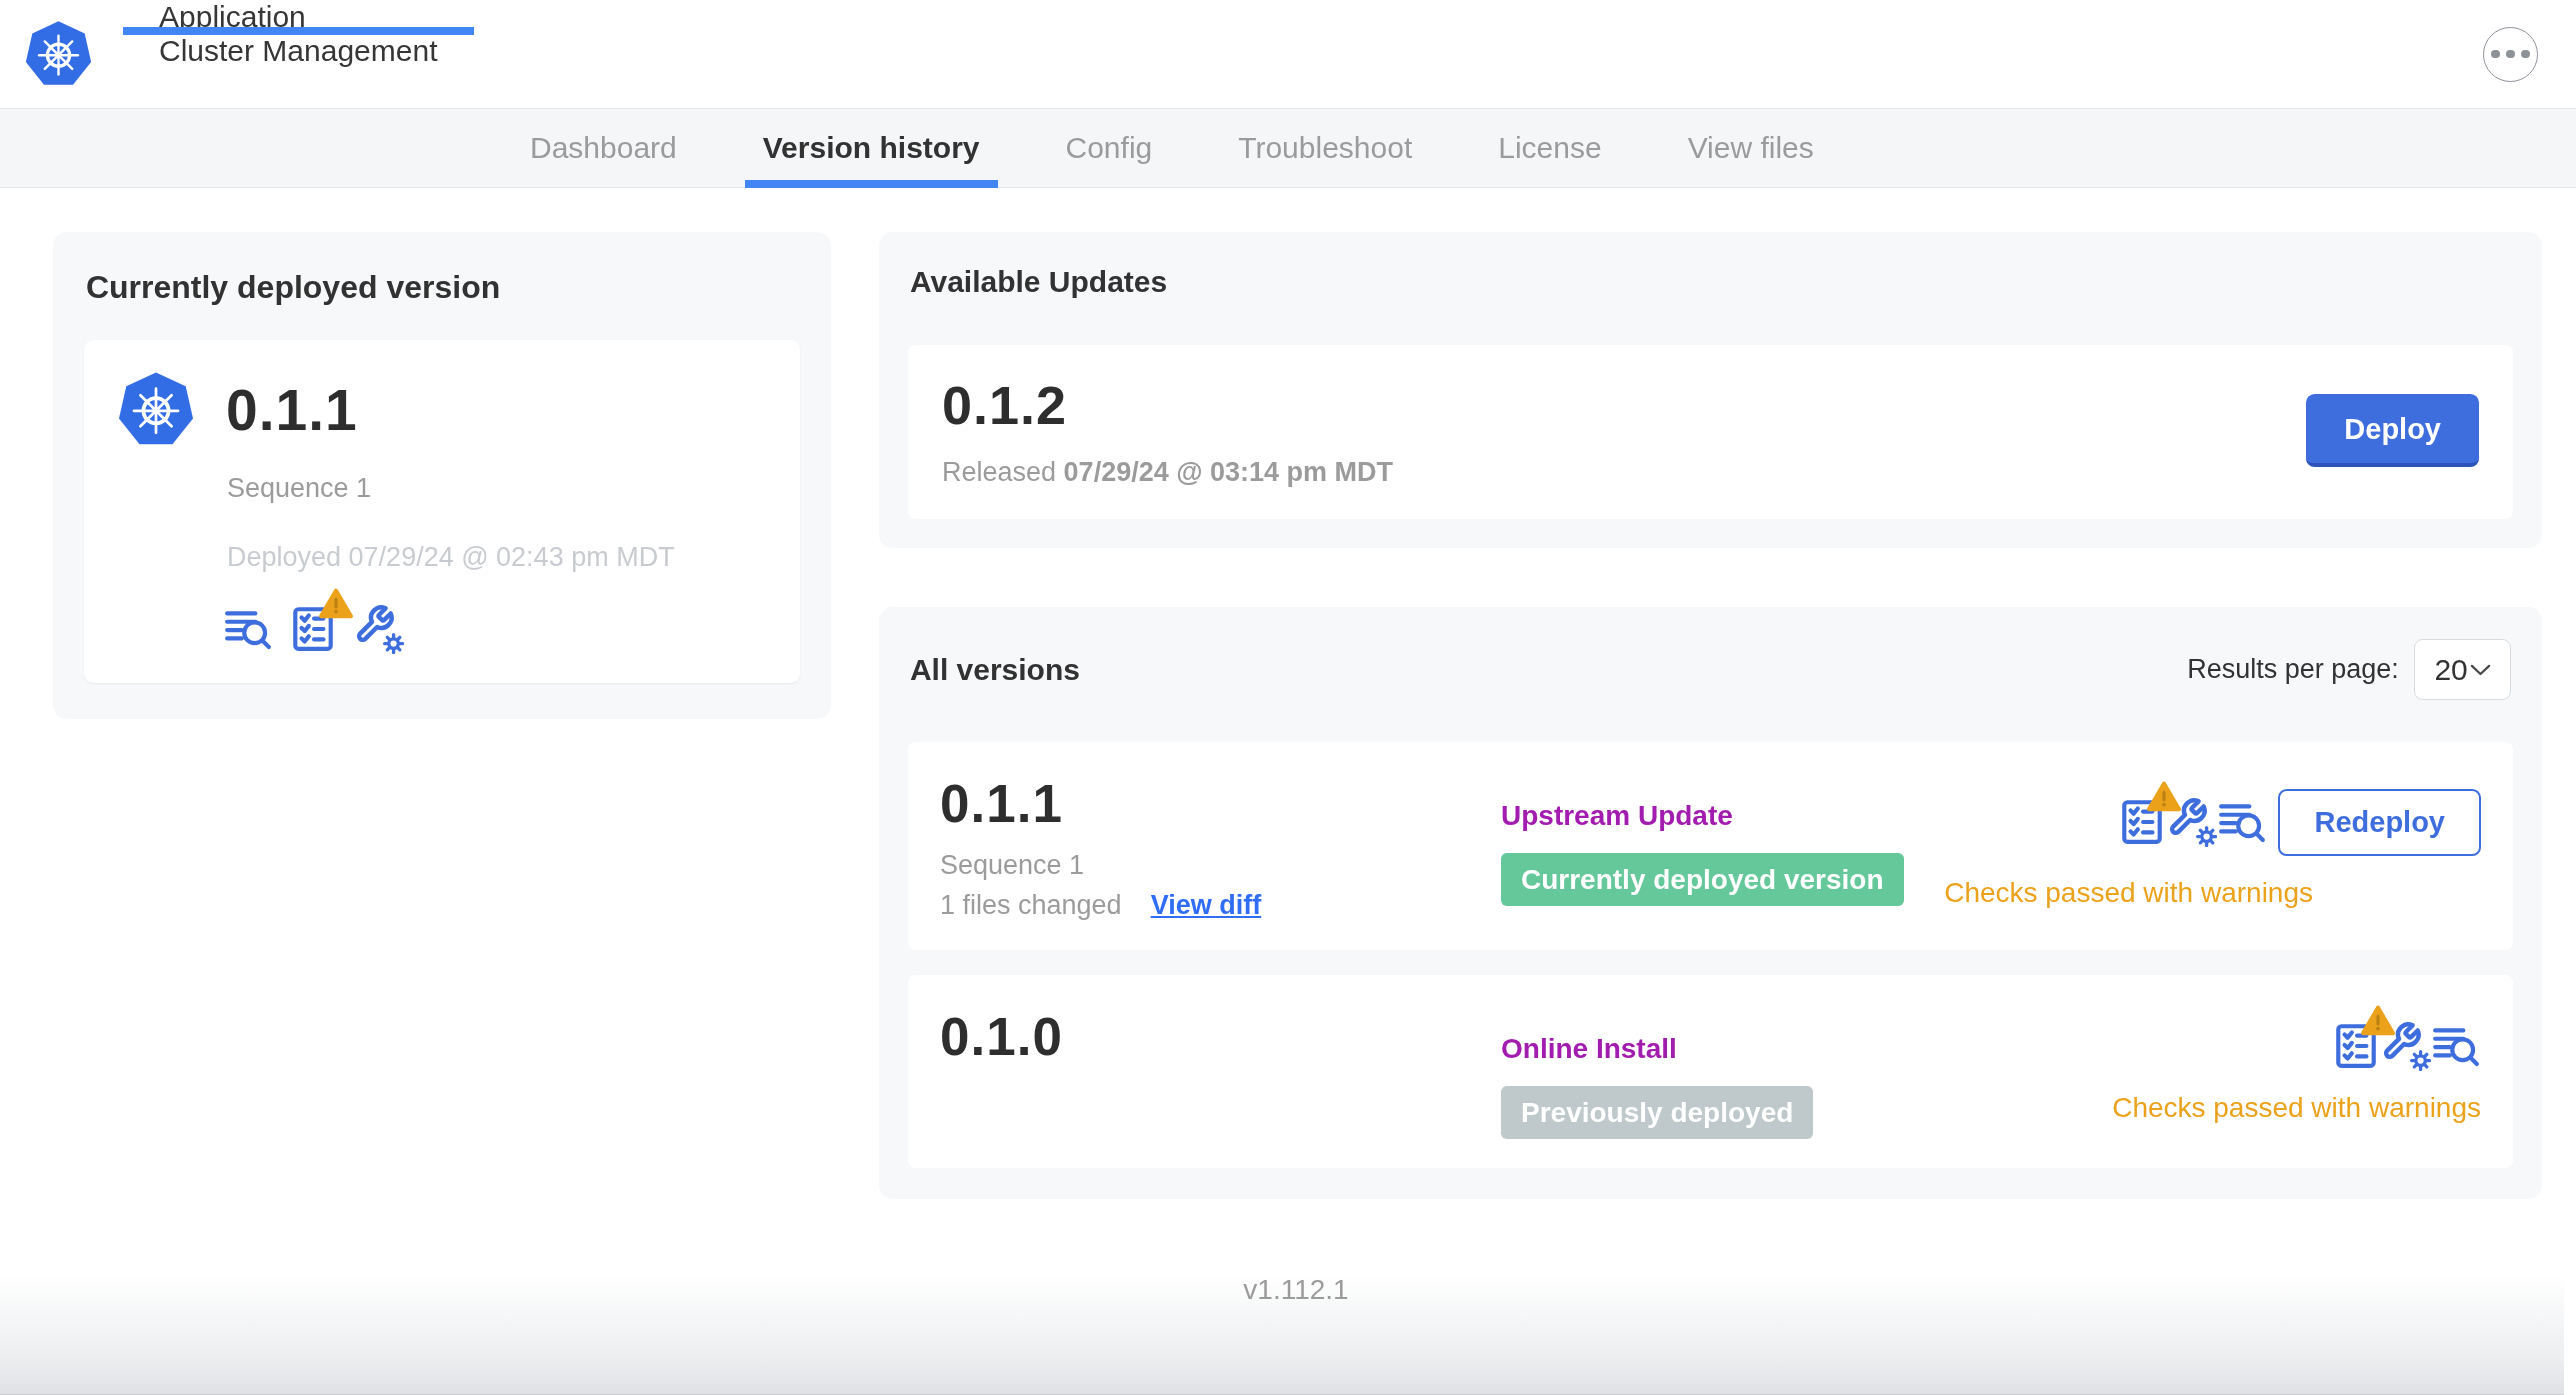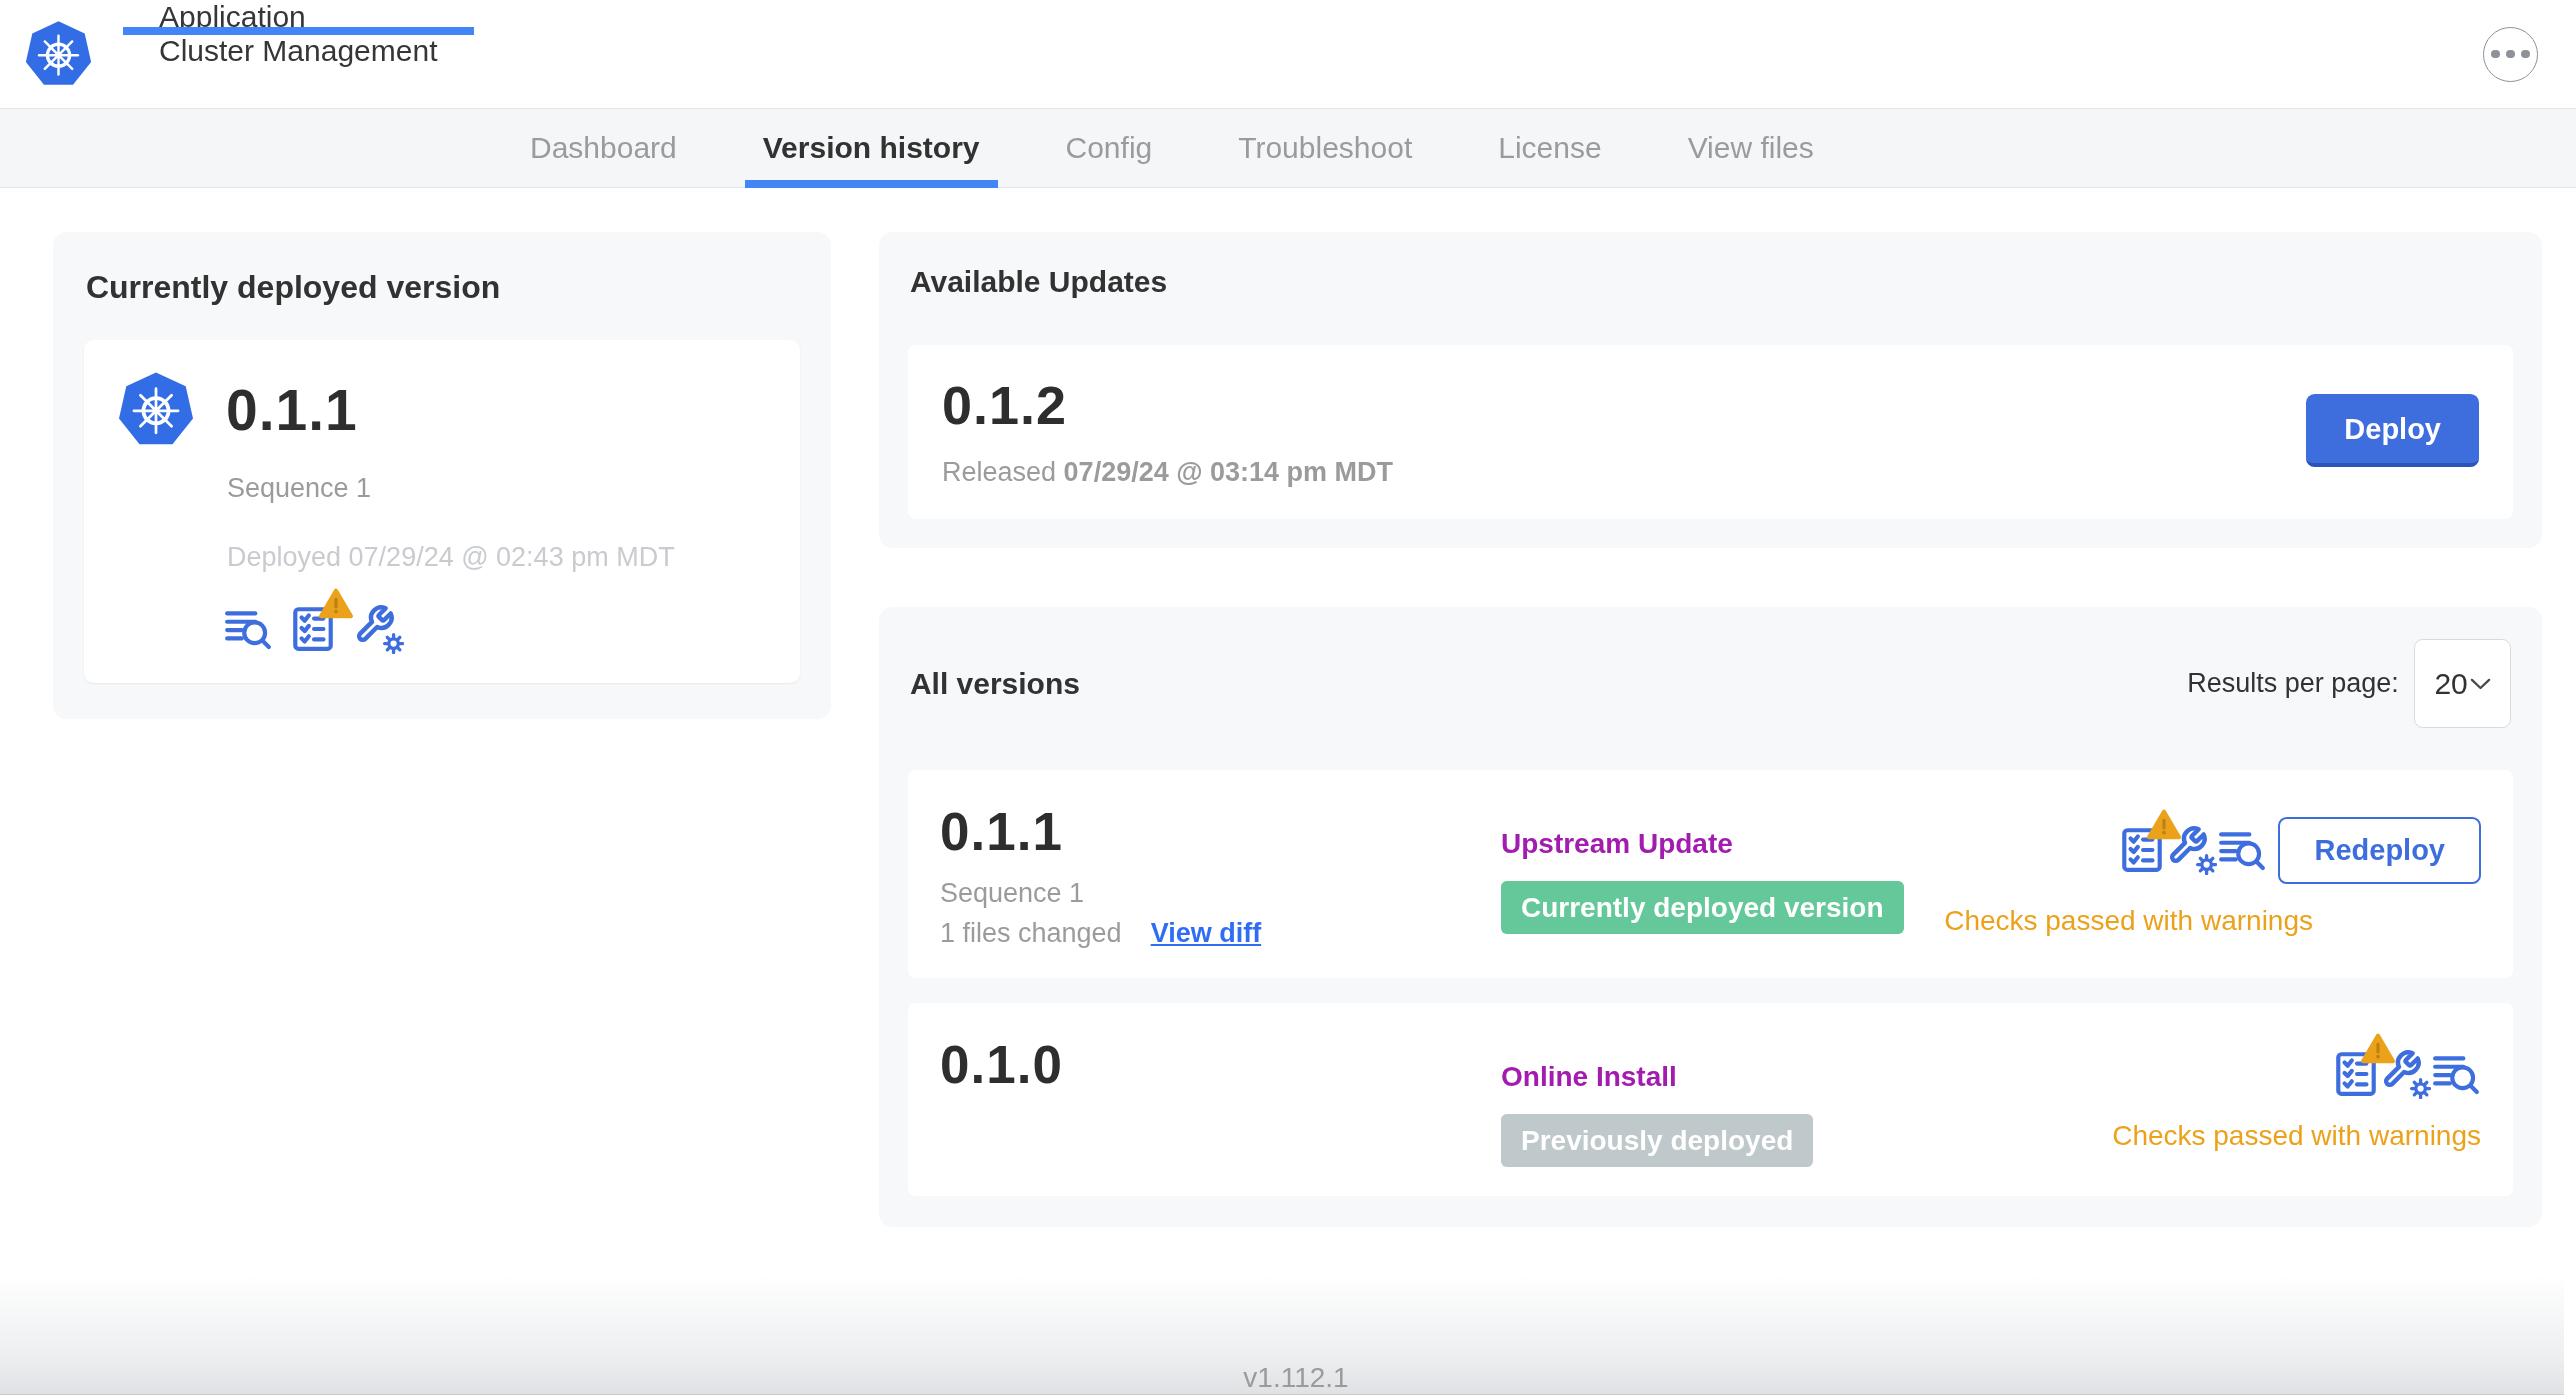--- a/index.html
+++ b/index.html
@@ -54,21 +54,21 @@
   .update-row { background:#fff; border-radius:7.6px; padding:29px 34px 31px; display:flex; align-items:center; }
   .upd-version { font-size:54px; font-weight:700; color:#2e2e2e; letter-spacing:1px; }
   .upd-released { margin-top:21px; font-size:27px; color:#9b9b9b; }
   .upd-released b { font-weight:700; color:#9b9b9b; }
   .btn-primary { margin-left:auto; background:#3e6ddd; color:#fff; font-family:inherit; font-size:29px; font-weight:700; padding:19px 38px 17px; border:none; border-bottom:4.8px solid #2d53b8; border-radius:8.6px; cursor:pointer; }
 
   
   .allv-card { padding:27px 29px 31px; }
   .allv-head { display:flex; align-items:center; margin:5.7px 1.9px 42px; }
   .rpp { margin-left:auto; display:flex; align-items:center; gap:15.3px; font-size:27px; color:#323232; }
-  .rpp-select { width:97px; height:89px; background:#fff; border:1.9px solid #d7dbdf; border-radius:8.6px; display:flex; align-items:center; justify-content:center; gap:2px; font-size:30px; color:#323232; cursor:pointer; }
+  .rpp-select { width:97px; height:61px; background:#fff; border:1.9px solid #d7dbdf; border-radius:8.6px; display:flex; align-items:center; justify-content:center; gap:2px; font-size:30px; color:#323232; cursor:pointer; }
   .rpp-select svg { width:21px; height:13.4px; }
 
   .version-row { background:#fff; border-radius:7.6px; padding:31px 32px 29px; display:flex; align-items:flex-start; margin-bottom:25px; }
   .version-row:last-child { margin-bottom:0; }
   .vr-left { width:561px; flex:none; }
   .vr-version { font-size:53px; font-weight:700; color:#2e2e2e; letter-spacing:1px; }
   .vr-seq { margin-top:15.3px; font-size:27px; color:#9b9b9b; }
   .vr-files { margin-top:9.5px; font-size:27px; color:#9b9b9b; display:flex; align-items:center; gap:29px; }
   .link { color:#2f6df5; font-weight:600; text-decoration:underline; cursor:pointer; }
   .vr-mid { width:439px; flex:none; padding-top:27px; }
@@ -76,21 +76,21 @@
   .badge { display:inline-block; margin-top:21px; padding:10.5px 20px; border-radius:5.7px; font-size:28px; font-weight:600; color:#fff; }
   .badge-green { background:#65c89b; }
   .badge-gray { background:#bfc9cc; }
   .vr-right { margin-left:auto; display:flex; flex-direction:column; align-items:flex-end; padding-top:15.3px; }
   .vr-actions { display:flex; align-items:center; }
   .btn-outline { background:#fff; color:#3e6ddd; border:2.9px solid #3e6ddd; border-radius:8.6px; font-family:inherit; font-size:29px; font-weight:700; padding:15.3px 34px; margin-left:11.5px; cursor:pointer; }
   .vr-status { margin-top:21px; font-size:28px; color:#eba21a; }
   .vr-status.offset { margin-right:168px; }
 
   
-  .footer { position:absolute; left:0; right:12px; bottom:0; height:122px; background:linear-gradient(180deg,#ffffff 0%,#eceef0 70%,#dfe1e4 100%); border-bottom:2.9px solid #c9cbce; display:flex; align-items:flex-end; justify-content:center;padding-left:28px; }
+  .footer { position:absolute; left:0; right:12px; bottom:0; height:122px; background:linear-gradient(180deg,#ffffff 0%,#eceef0 70%,#dfe1e4 100%); border-bottom:2.9px solid #c9cbce; display:flex; align-items:flex-start; justify-content:center;padding-left:28px; }
   .footer span { font-size:28px; color:#9b9b9b; }
 </style>
 </head>
 <body>
 
 <div class="page">
 
   <header class="topbar">
     <div class="logo-wrap">
       <svg viewBox="0 0 100 100">

